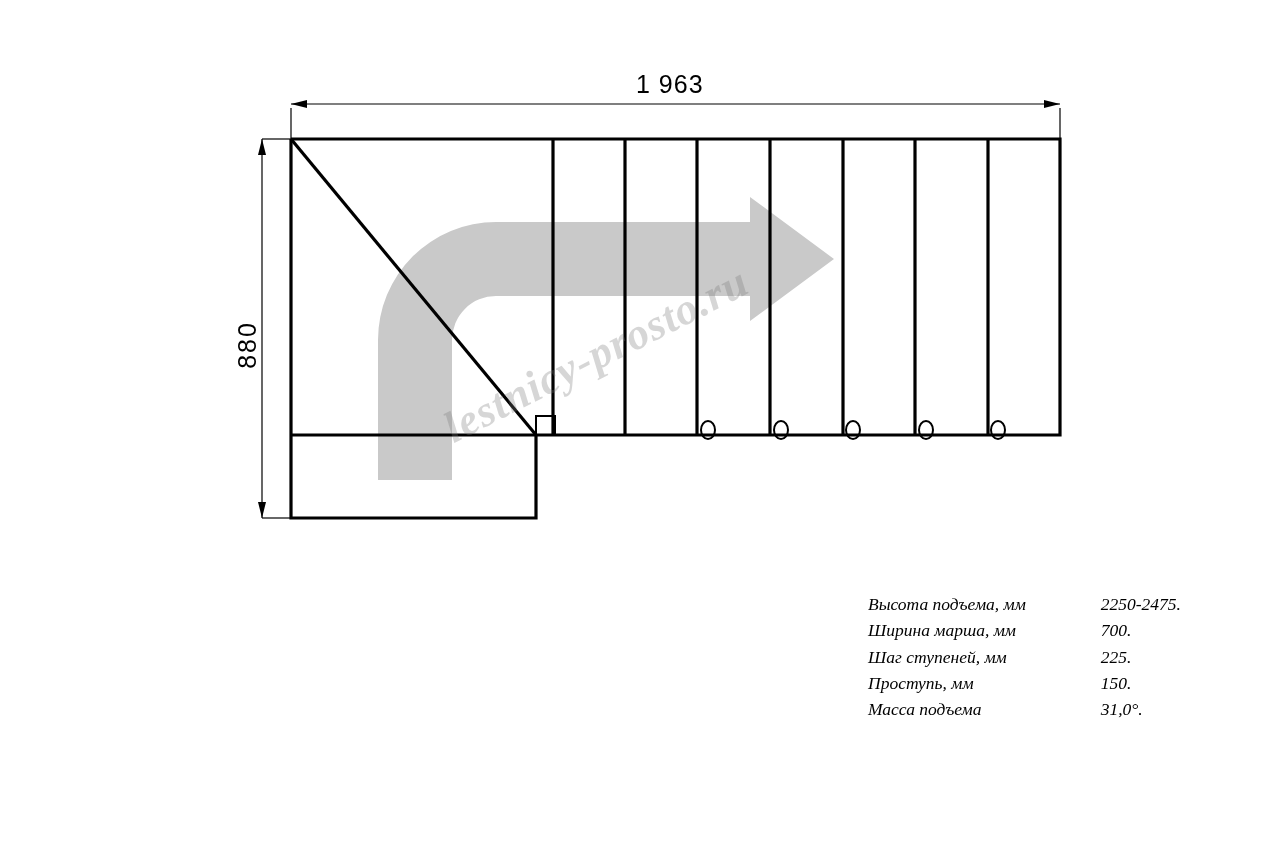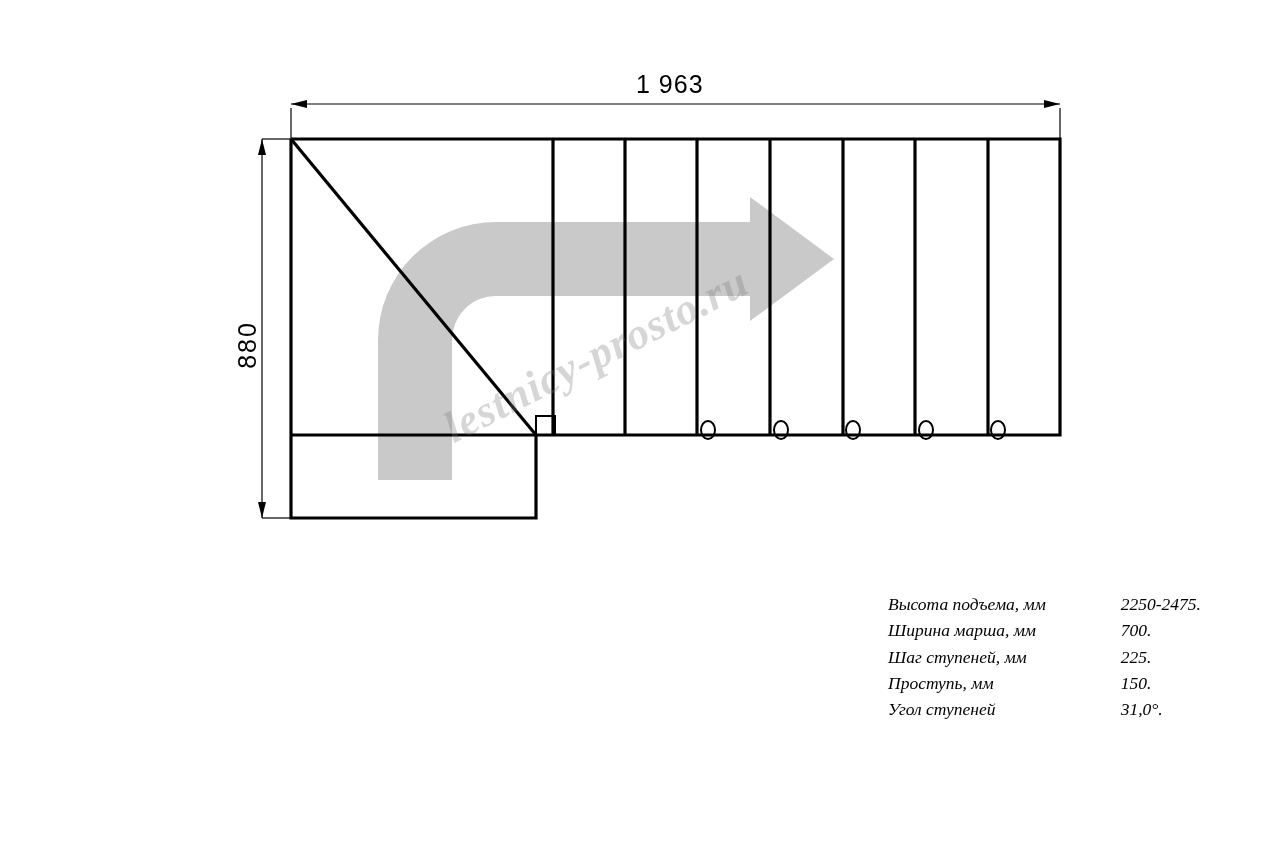--- a/index.html
+++ b/index.html
@@ -60,21 +60,20 @@
     top: 592px;
     width: 340px;
     font-family: "Liberation Serif", serif;
     font-style: italic;
     font-size: 17.5px;
     color: #000000;
   }
   #specs table {
     border-collapse: collapse;
     width: 100%;
-    margin-left: 20px;
   }
   #specs td {
     padding: 2px 0 3px 0;
     white-space: nowrap;
     line-height: 1.22;
   }
   #specs td.spec-name {
     text-align: left;
     padding-right: 16px;
   }
@@ -201,20 +200,20 @@
         </tr>
         <tr>
           <td class="spec-name">Шаг ступеней, мм</td>
           <td class="spec-value">225.</td>
         </tr>
         <tr>
           <td class="spec-name">Проступь, мм</td>
           <td class="spec-value">150.</td>
         </tr>
         <tr>
-          <td class="spec-name">Угол ступеней</td>
+          <td class="spec-name">Масса подъема</td>
           <td class="spec-value">31,0°.</td>
         </tr>
       </tbody>
     </table>
   </div>
 
 </div>
 
 </body></html>

